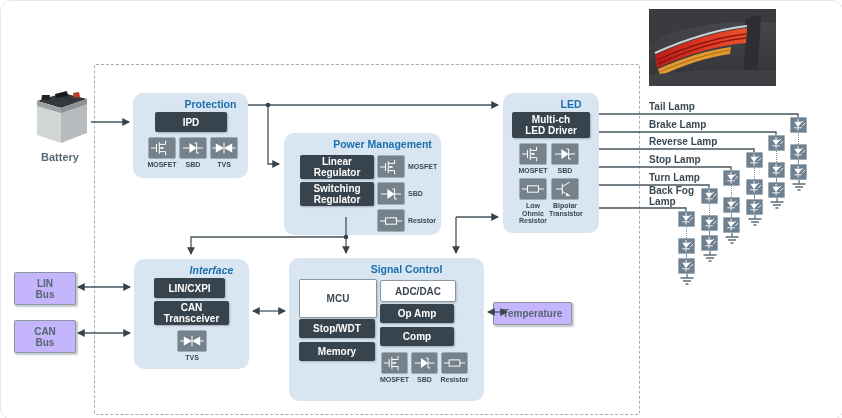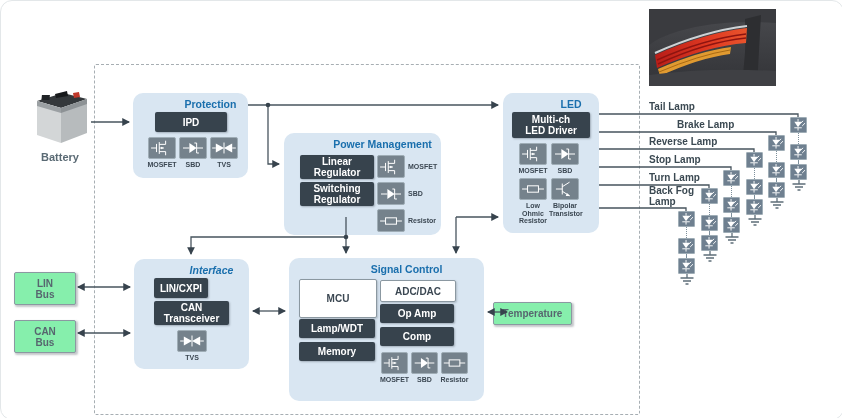--- a/index.html
+++ b/index.html
@@ -15,21 +15,21 @@
   
   .chip{position:absolute;background:#37434d;color:#fff;font-weight:bold;font-size:10px;line-height:11px;
         display:flex;align-items:center;justify-content:center;text-align:center;border-radius:2px;
         box-shadow:1px 1px 2px rgba(60,70,80,.35);}
   .chip.white{background:#fff;color:#3b4752;border:1px solid #8b98a1;box-shadow:1px 1px 2px rgba(60,70,80,.25);}
   
   .icon-box{position:absolute;background:#75828c;border:1px solid #9fadb6;border-radius:2px;
             display:flex;align-items:center;justify-content:center;box-sizing:border-box;}
   .icon-label{position:absolute;font-size:7px;line-height:7.5px;font-weight:bold;color:#3b4752;text-align:center;}
   
-  .ext-box{position:absolute;background:#86efac;border:1.5px solid #8b98a1;border-radius:2px;
+  .ext-box{position:absolute;background:#c4b5fd;border:1.5px solid #8b98a1;border-radius:2px;
            display:flex;align-items:center;justify-content:center;text-align:center;
            font-size:10px;line-height:11px;font-weight:bold;color:#57666f;box-shadow:1.5px 1.5px 2px rgba(60,70,80,.3);}
   
   .lamp-label{position:absolute;font-size:10px;line-height:11px;font-weight:bold;color:#3b4952;}
   
   .chain{position:absolute;width:17px;display:flex;flex-direction:column;align-items:center;}
   .led-box{width:17px;height:16px;background:#6f8090;border:1px solid #9fadb6;border-radius:1px;
            box-sizing:border-box;display:flex;align-items:center;justify-content:center;}
   .conn-dot{width:0;height:11px;border-left:1.5px dotted #7d8f9b;}
   .conn-solid{width:0;height:4px;border-left:1.5px solid #7d8f9b;}
@@ -177,39 +177,39 @@
     </div>
     <div class="icon-label pre" style="left:14px;top:109px;width:32px;">Low
 Ohmic
 Resistor</div>
     <div class="icon-label pre" style="left:46px;top:109px;width:32px;">Bipolar
 Transistor</div>
   </div>
 
   <div class="abs block" style="left:133px;top:258px;width:115px;height:110px;">
     <div class="block-title" style="top:5px;font-style:italic;">Interface</div>
-    <div class="chip" style="left:20px;top:19px;width:54px;height:20px;">LIN/CXPI</div>
+    <div class="chip" style="left:20px;top:19px;width:71px;height:20px;">LIN/CXPI</div>
     <div class="chip pre" style="left:20px;top:42px;width:75px;height:24px;">CAN
 Transceiver</div>
     <div class="icon-box" style="left:43px;top:71px;width:30px;height:22px;">
       <svg width="26" height="20" viewBox="0 0 28 22" stroke="#fff" stroke-width="1.1" fill="none">
         <path d="M1 11h4 M23 11h4 M14 5v12"></path>
           <polygon points="5,6 5,16 14,11" fill="#fff" stroke="none"></polygon>
           <polygon points="23,6 23,16 14,11" fill="#fff" stroke="none"></polygon>
       </svg>
     </div>
     <div class="icon-label" style="left:43px;top:95px;width:30px;">TVS</div>
   </div>
 
   <div class="abs block" style="left:288px;top:257px;width:195px;height:143px;">
     <div class="block-title" style="top:5px;">Signal Control</div>
     <div class="chip white" style="left:91px;top:22px;width:74px;height:20px;">ADC/DAC</div>
     <div class="chip white" style="left:10px;top:21px;width:76px;height:37px;">MCU</div>
     <div class="chip" style="left:91px;top:46px;width:74px;height:19px;">Op Amp</div>
-    <div class="chip" style="left:10px;top:61px;width:76px;height:19px;">Lamp/WDT</div>
+    <div class="chip" style="left:10px;top:61px;width:76px;height:19px;">Stop/WDT</div>
     <div class="chip" style="left:91px;top:69px;width:74px;height:19px;">Comp</div>
     <div class="chip" style="left:10px;top:84px;width:76px;height:19px;">Memory</div>
     <div class="icon-box" style="left:92px;top:94px;width:27px;height:22px;">
       <svg width="25" height="20" viewBox="0 0 28 22" stroke="#fff" stroke-width="1.1" fill="none">
         <path d="M2 11h6 M8 6.5v9 M11 4.5v13 M11 7h7v-4 M11 15h7v4 M11 11h5"></path>
           <polygon points="13,9.6 13,12.4 16,11" fill="#fff" stroke="none"></polygon>
       </svg>
     </div>
     <div class="icon-box" style="left:122px;top:94px;width:27px;height:22px;">
       <svg width="25" height="20" viewBox="0 0 28 22" stroke="#fff" stroke-width="1.1" fill="none">
@@ -222,21 +222,21 @@
         <path d="M2 11h6 M20 11h6"></path>
           <rect x="8" y="7.5" width="12" height="7"></rect>
       </svg>
     </div>
     <div class="icon-label" style="left:88px;top:118px;width:35px;">MOSFET</div>
     <div class="icon-label" style="left:122px;top:118px;width:27px;">SBD</div>
     <div class="icon-label" style="left:149px;top:118px;width:33px;">Resistor</div>
   </div>
 
   <div class="lamp-label" style="left:648px;top:100px;">Tail Lamp</div>
-  <div class="lamp-label" style="left:648px;top:118px;margin-left:28px;">Brake Lamp</div>
+  <div class="lamp-label" style="left:648px;top:118px;">Brake Lamp</div>
   <div class="lamp-label" style="left:648px;top:135px;">Reverse Lamp</div>
   <div class="lamp-label" style="left:648px;top:153px;">Stop Lamp</div>
   <div class="lamp-label" style="left:648px;top:171px;">Turn Lamp</div>
   <div class="lamp-label pre" style="left:648px;top:184px;">Back Fog
 Lamp</div>
 
   <div class="chain" style="left:789px;top:116px;">
     <div class="led-box">
         <svg width="13" height="14" viewBox="0 0 14 15" stroke="#fff" stroke-width="1" fill="none">
           <path d="M6.5 1v3 M2.5 10.5h8 M6.5 10.5v3 M9 6l3-3 M11 8.5l3-3"></path>

